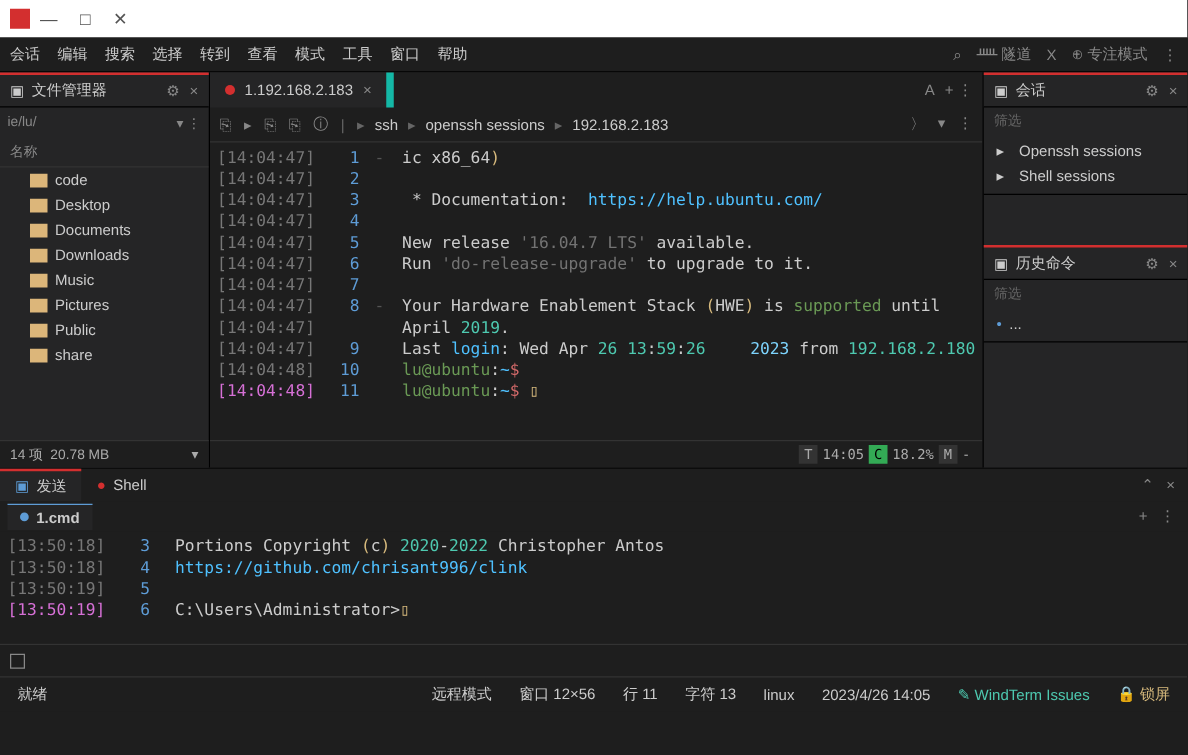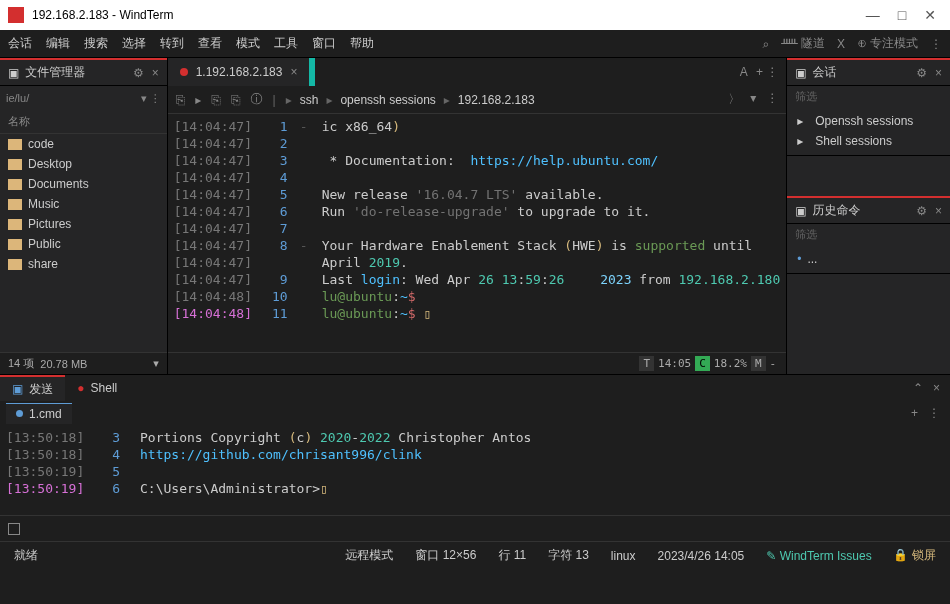--- a/index.html
+++ b/index.html
@@ -16,21 +16,21 @@
 .main { display: flex; height: 316px; }
 .sidebar { width: 172px; background: #252526; border-right: 1px solid #000; display: flex; flex-direction: column; }
 .panel-head { height: 28px; display: flex; align-items: center; padding: 0 8px; gap: 6px; background: #1e1e1e; border-bottom: 1px solid #000; }
 .panel-head.active { border-top: 2px solid #d32f2f; background:#252526; }
 .panel-head .title { flex: 1; font-size: 12px; }
 .panel-head .icons { display: flex; gap: 8px; color: #888; }
 .panel-head .icons span { cursor: pointer; }
 .crumb { height: 24px; display: flex; align-items: center; padding: 0 6px; color: #888; font-size: 11px; gap: 0; }
 .filelist { flex: 1; overflow: auto; }
 .filelist .col-head { padding: 4px 8px; color: #888; border-bottom: 1px solid #333; font-size:11px; }
-.filelist .row { display: flex; align-items: center; padding: 3px 8px; gap: 6px; cursor: pointer; }
+.filelist .row { display: flex; align-items: center; padding: 3px 24px; gap: 6px; cursor: pointer; }
 .filelist .folder-ico { width: 14px; height: 11px; background: #dcb67a; }
 .statusline { height: 22px; display: flex; align-items: center; padding: 0 8px; background: #1e1e1e; border-top: 1px solid #333; font-size: 11px; color: #aaa; gap: 6px; }
 .editor { flex: 1; display: flex; flex-direction: column; background: #1e1e1e; }
 .tabs { height: 28px; display: flex; align-items: center; background: #1e1e1e; }
 .tab { height: 100%; display: flex; align-items: center; padding: 0 12px; gap: 8px; background: #252526; border-right: 6px solid #14b8a6; cursor: pointer; }
 .tab .dot { width: 8px; height: 8px; border-radius: 50%; background: #d32f2f; }
 .tab .close { color: #888; cursor: pointer; }
 .tabs .tab-right { margin-left: auto; display:flex; gap:8px; padding-right:8px; color:#888; }
 .toolbar { height: 28px; display: flex; align-items: center; padding: 0 8px; gap: 10px; color: #888; border-bottom: 1px solid #333; }
 .toolbar .pathseg { color: #ccc; display:flex; gap:8px; align-items:center; }
@@ -57,37 +57,36 @@
 .right-panel { border-bottom: 1px solid #000; }
 .right-panel .items { padding: 4px; }
 .right-panel .row { display: flex; align-items: center; gap: 6px; padding: 3px 6px; cursor: pointer; }
 .filter { padding: 3px 8px; color: #666; font-size: 11px; }
 .bottom { border-top: 1px solid #000; }
 .bottom .tabs2 { height: 26px; display: flex; align-items: center; background: #1e1e1e; }
 .tab2 { height: 100%; display: flex; align-items: center; padding: 0 12px; cursor: pointer; }
 .tab2.active { border-top: 2px solid #d32f2f; background: #252526; }
 .tabs2 .tr { margin-left:auto; display:flex; gap:10px; padding-right:10px; color:#888;}
 .bottom .shell-tabs { height: 24px; display: flex; align-items: center; background: #1e1e1e; padding-left:6px; }
-.shell-tab { display: flex; align-items: center; gap: 6px; padding: 3px 10px; background: #252526; cursor: pointer; border-top:1px solid #5e9cd6;}
+.shell-tab { display: flex; align-items: center; gap: 6px; padding: 3px 10px; background: #252526; cursor: pointer; border-top:1px solid #5e9cd6;font-weight:bold;}
 .shell-tab .dot { width: 7px; height: 7px; border-radius: 50%; background: #5e9cd6; }
 .shelltr { margin-left:auto; display:flex; gap:10px; padding-right:10px; color:#888;}
 .bottom .term { height: 90px; }
 .footer-bar { height: 26px; background: #1e1e1e; border-top: 1px solid #333; display: flex; align-items: center; padding: 0 8px; }
 .footer-bar .sq { width:12px; height:12px; border:1px solid #888; }
 .statusbar { height: 28px; background: #1e1e1e; border-top: 1px solid #333; display: flex; align-items: center; padding: 0 14px; gap: 24px; font-size: 12px; color: #ccc; }
 .statusbar .right { margin-left: auto; display: flex; gap: 22px; align-items: center; }
 .link { color: #4ec9b0; cursor: pointer; }
 .lock { color: #d7ba7d; }
 </style>
 </head>
 <body>
 
 <div class="titlebar">
   <div class="icon"></div>
-  <div class="title">192.168.2.183 - WindTerm</div>
   <div class="winbtns">
     <span>—</span>
     <span>□</span>
     <span>✕</span>
   </div>
 </div>
 
 <div class="menubar">
   <span class="menu-item">会话</span>
   <span class="menu-item">编辑</span>
@@ -129,20 +128,24 @@
             <span class="folder-ico"></span>
             <span>code</span>
           </div>
           <div class="row">
             <span class="folder-ico"></span>
             <span>Desktop</span>
           </div>
           <div class="row">
             <span class="folder-ico"></span>
             <span>Documents</span>
+          </div>
+          <div class="row">
+            <span class="folder-ico"></span>
+            <span>Downloads</span>
           </div>
           <div class="row">
             <span class="folder-ico"></span>
             <span>Music</span>
           </div>
           <div class="row">
             <span class="folder-ico"></span>
             <span>Pictures</span>
           </div>
           <div class="row">

